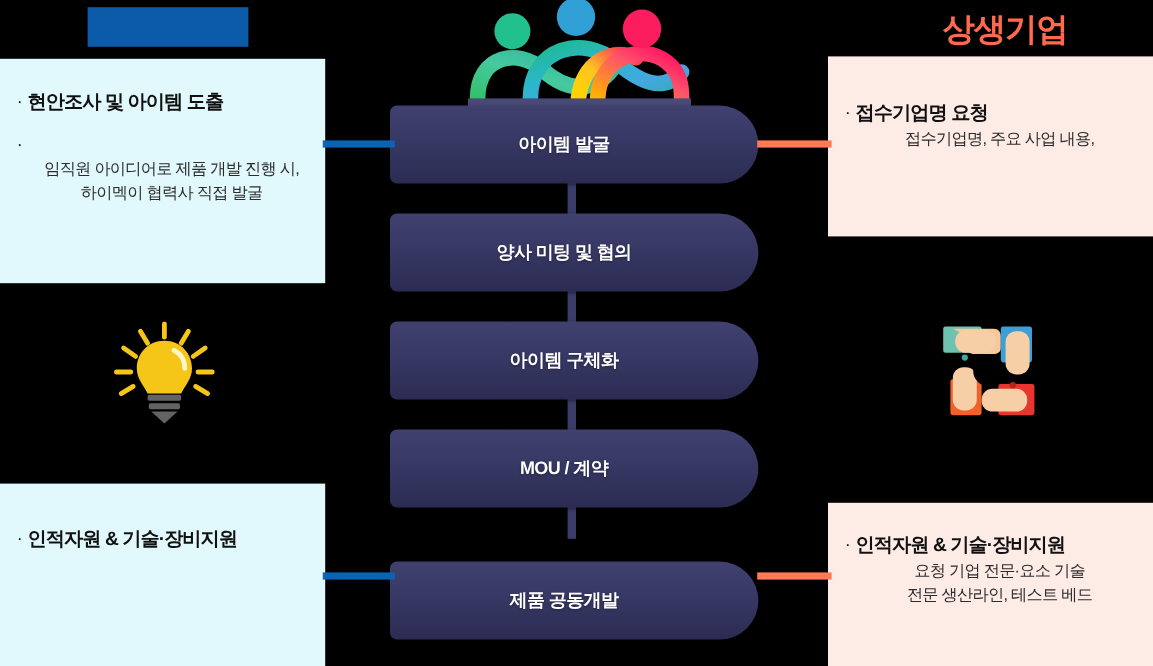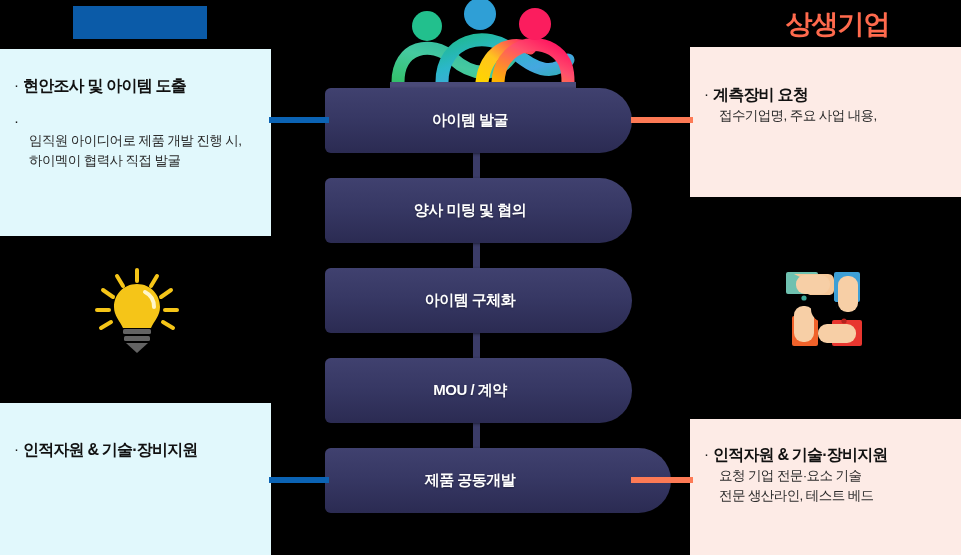--- a/index.html
+++ b/index.html
@@ -98,20 +98,21 @@
     letter-spacing: -0.8px;
     line-height: 1.35;
     color: #111111;
   }
   .sub-lines {
     margin-left: 15px;
     font-size: 13.5px;
     letter-spacing: -0.6px;
     line-height: 1.5;
     color: #2b2b2b;
+    text-align: center;
   }
 
   
   .flow {
     position: absolute;
     left: 325px;
     top: 0;
     width: 310px;
     height: 555px;
   }
@@ -240,21 +241,21 @@
         <div>임직원 아이디어로 제품 개발 진행 시,</div>
         <div>하이멕이 협력사 직접 발굴</div>
       </div>
     </div>
   </div>
 
   <div class="panel panel-right panel-tr">
     <div class="panel-inner" style="padding-top:37px;">
       <div class="bullet-row">
         <span class="bullet-dot">·</span>
-        <span class="bullet-head">계측장비 요청</span>
+        <span class="bullet-head">접수기업명 요청</span>
       </div>
       <div class="sub-lines">
         <div>접수기업명, 주요 사업 내용,</div>
       </div>
     </div>
   </div>
 
   <div class="panel panel-left panel-bl">
     <div class="panel-inner" style="padding-top:36px;">
       <div class="bullet-row">
@@ -334,21 +335,21 @@
     </div>
     <div class="flow-node" style="top:178px;">
       <div class="flow-node-label">양사 미팅 및 협의</div>
     </div>
     <div class="flow-node" style="top:268px;">
       <div class="flow-node-label">아이템 구체화</div>
     </div>
     <div class="flow-node" style="top:358px;">
       <div class="flow-node-label">MOU / 계약</div>
     </div>
-    <div class="flow-node" style="top:448px;padding-left:39px;">
+    <div class="flow-node" style="top:468px;">
       <div class="flow-node-label">제품 공동개발</div>
     </div>
   </div>
 
   <div class="link-line link-left" style="left:269px; top:117px; width:60px;"></div>
   <div class="link-line link-right" style="left:631px; top:117px; width:62px;"></div>
   <div class="link-line link-left" style="left:269px; top:477px; width:60px;"></div>
   <div class="link-line link-right" style="left:631px; top:477px; width:62px;"></div>
 
 </div>

